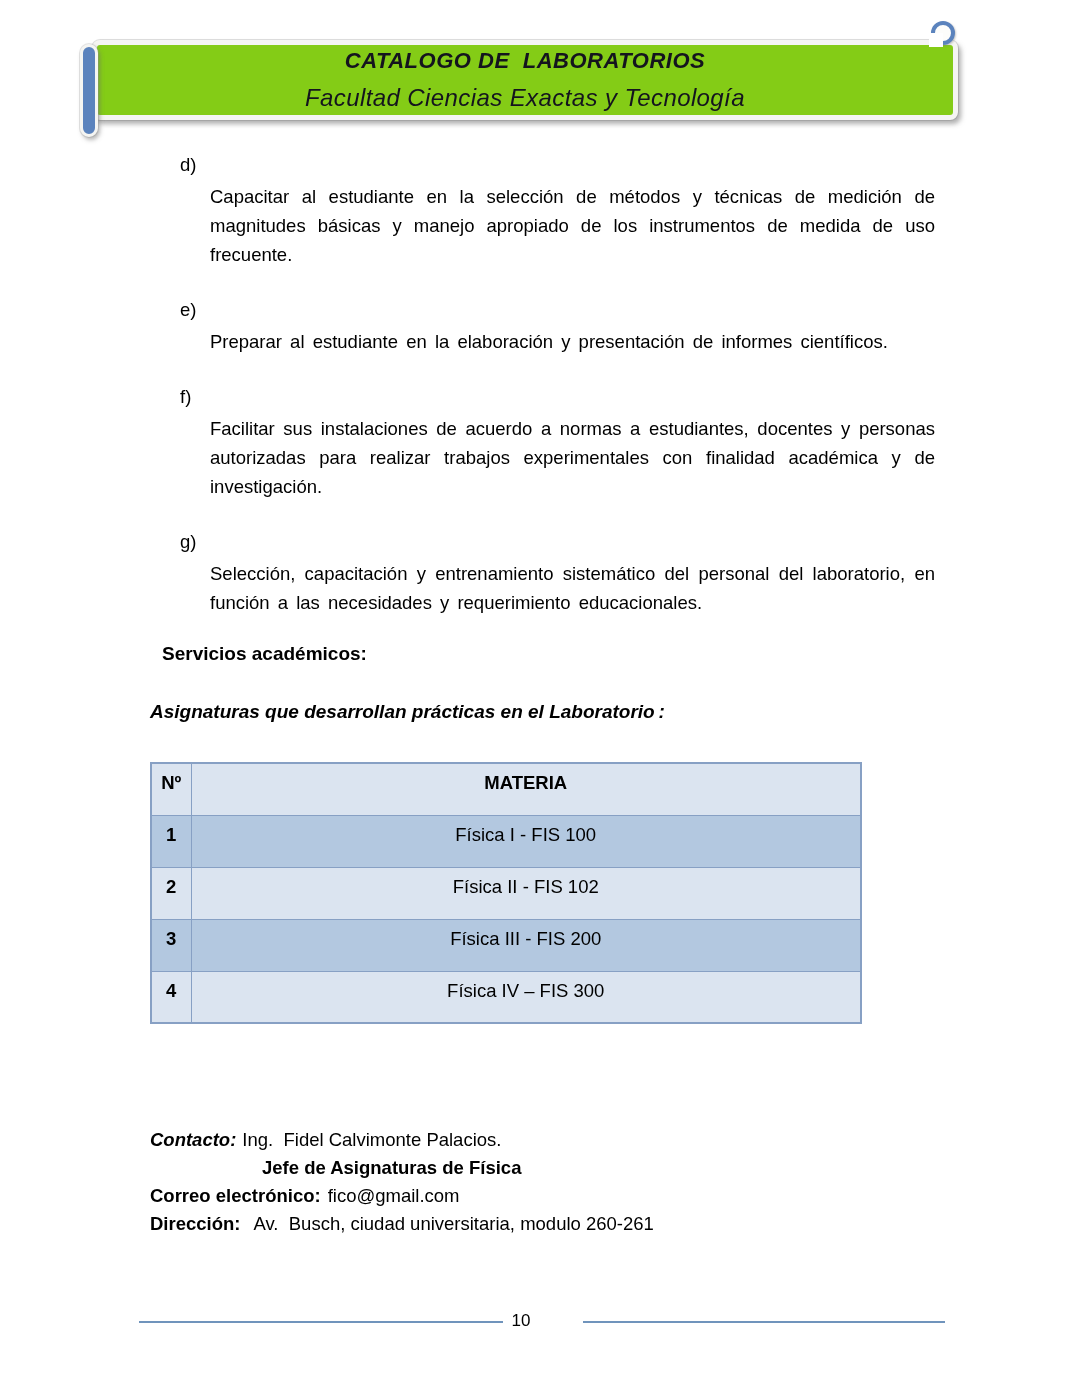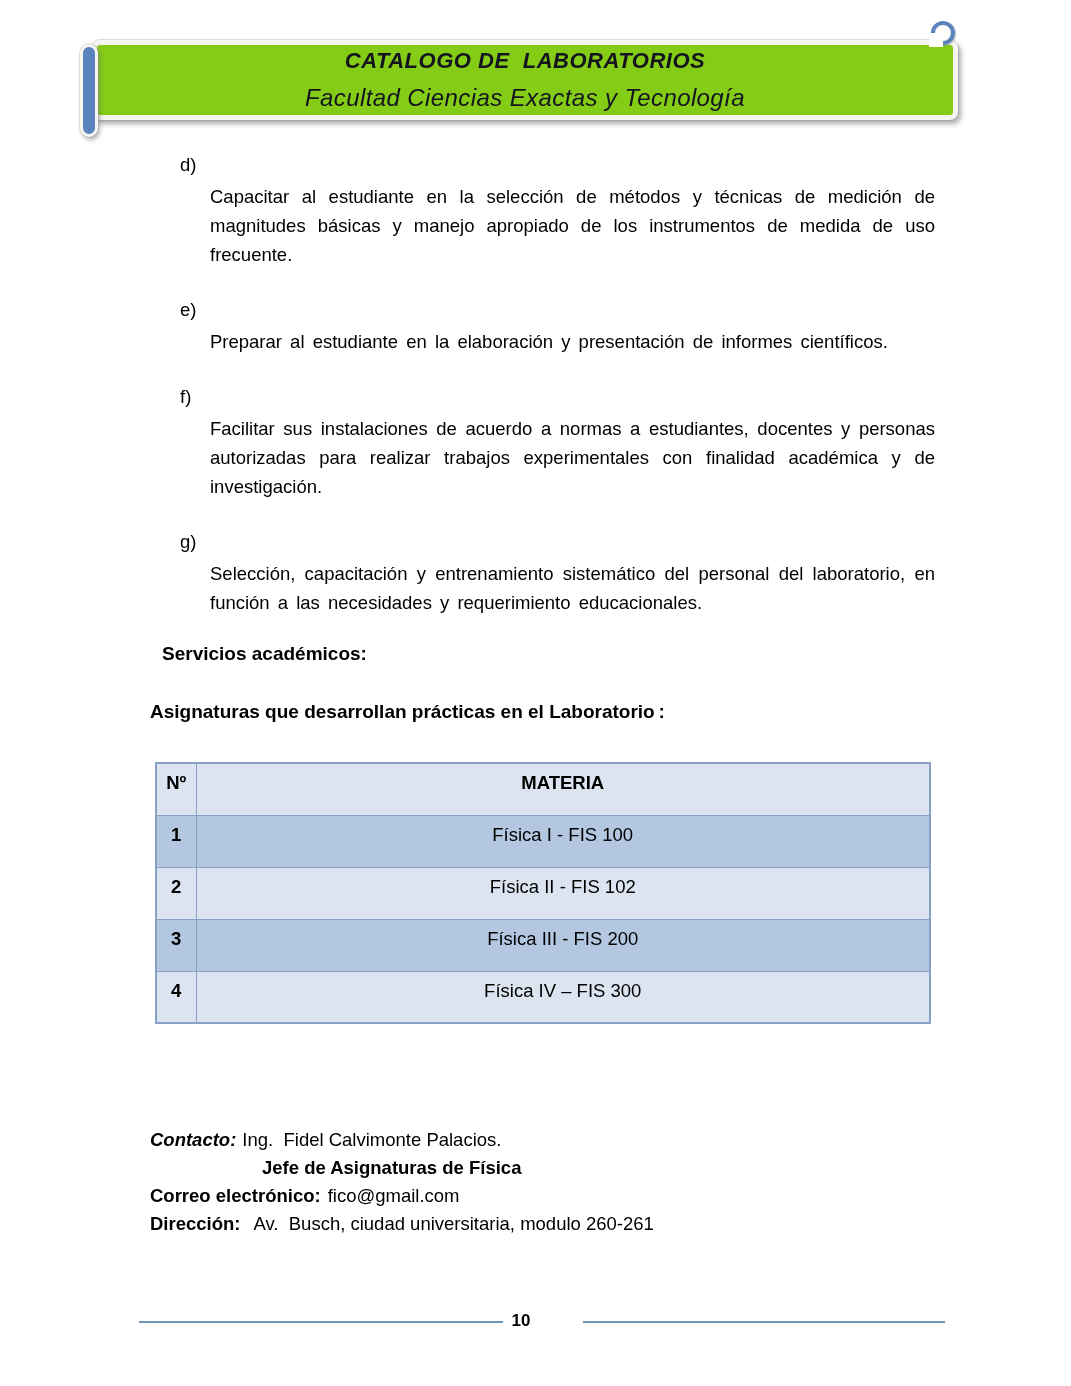--- a/index.html
+++ b/index.html
@@ -100,30 +100,30 @@
     margin-top: 18px;
     font-size: 19px;
     font-weight: bold;
     line-height: 22px;
     margin-left: 12px;
   }
   .heading-subjects {
     margin-top: 36px;
     font-size: 19px;
     font-weight: bold;
+    font-style: italic;
     line-height: 22px;
     white-space: pre-wrap;
   }
 
   
   table.subjects {
     margin-top: 39px;
-    margin-left: 5px;
     border-collapse: collapse;
-    width: 776px;
+    width: 712px;
     table-layout: fixed;
   }
   table.subjects th, table.subjects td {
     border: 1px solid #87A0C4;
     height: 52px;
     vertical-align: top;
     padding-top: 8px;
     text-align: center;
     font-size: 18.5px;
   }
@@ -159,21 +159,21 @@
     height: 2px;
     background: #7094BC;
   }
   .fline.left  { left: 139px; width: 364px; }
   .fline.right { left: 583px; width: 362px; }
   .pagenum {
     position: absolute;
     top: 3px; left: 491px; width: 60px;
     text-align: center;
     font-size: 17px;
-    font-weight: bold;
+    font-weight: normal;
   }
 </style>
 </head>
 <body>
 
 <div class="page">
 
   <div class="banner-area">
     <div class="banner-pill"></div>
     <div class="banner-curl"></div>

